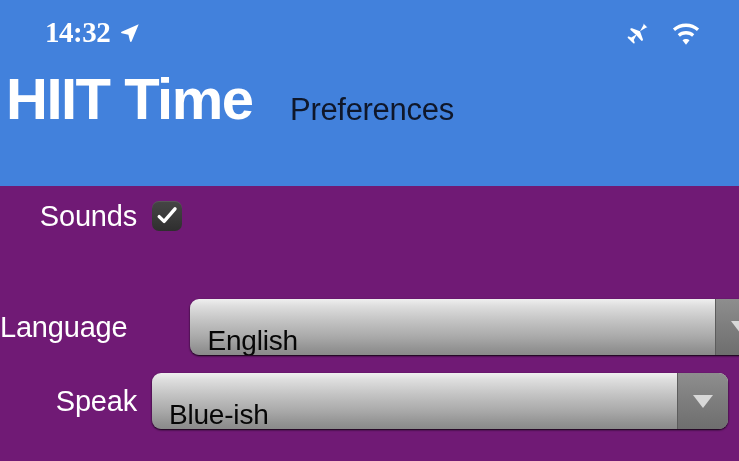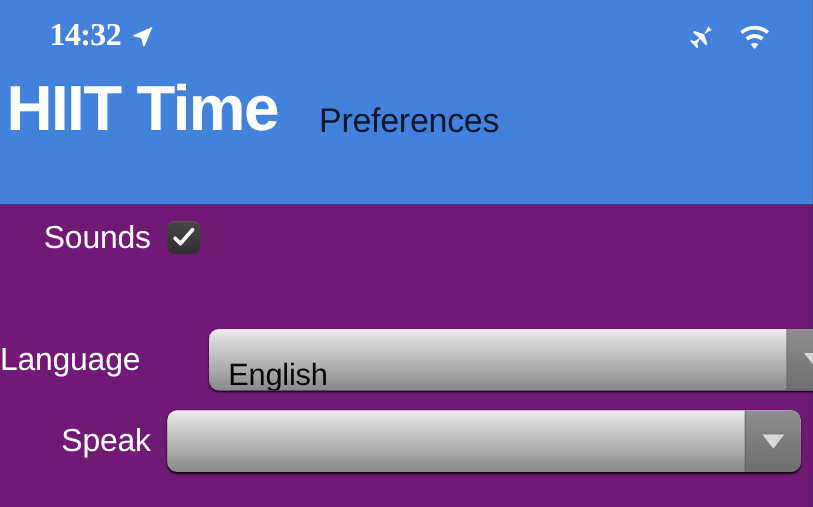--- a/index.html
+++ b/index.html
@@ -271,20 +271,21 @@
         <span class="dropdown-value">English</span>
         <span class="dropdown-arrow-btn">
           <span class="arrow-tri"></span>
         </span>
       </div>
     </div>
 
     <div class="row" id="row-theme">
       <div class="row-label">Speak</div>
       <div class="dropdown">
+        <span class="dropdown-value">Blue-ish</span>
         <span class="dropdown-arrow-btn">
           <span class="arrow-tri"></span>
         </span>
       </div>
     </div>
 
   </div>
 </div>
 
 </body></html>

